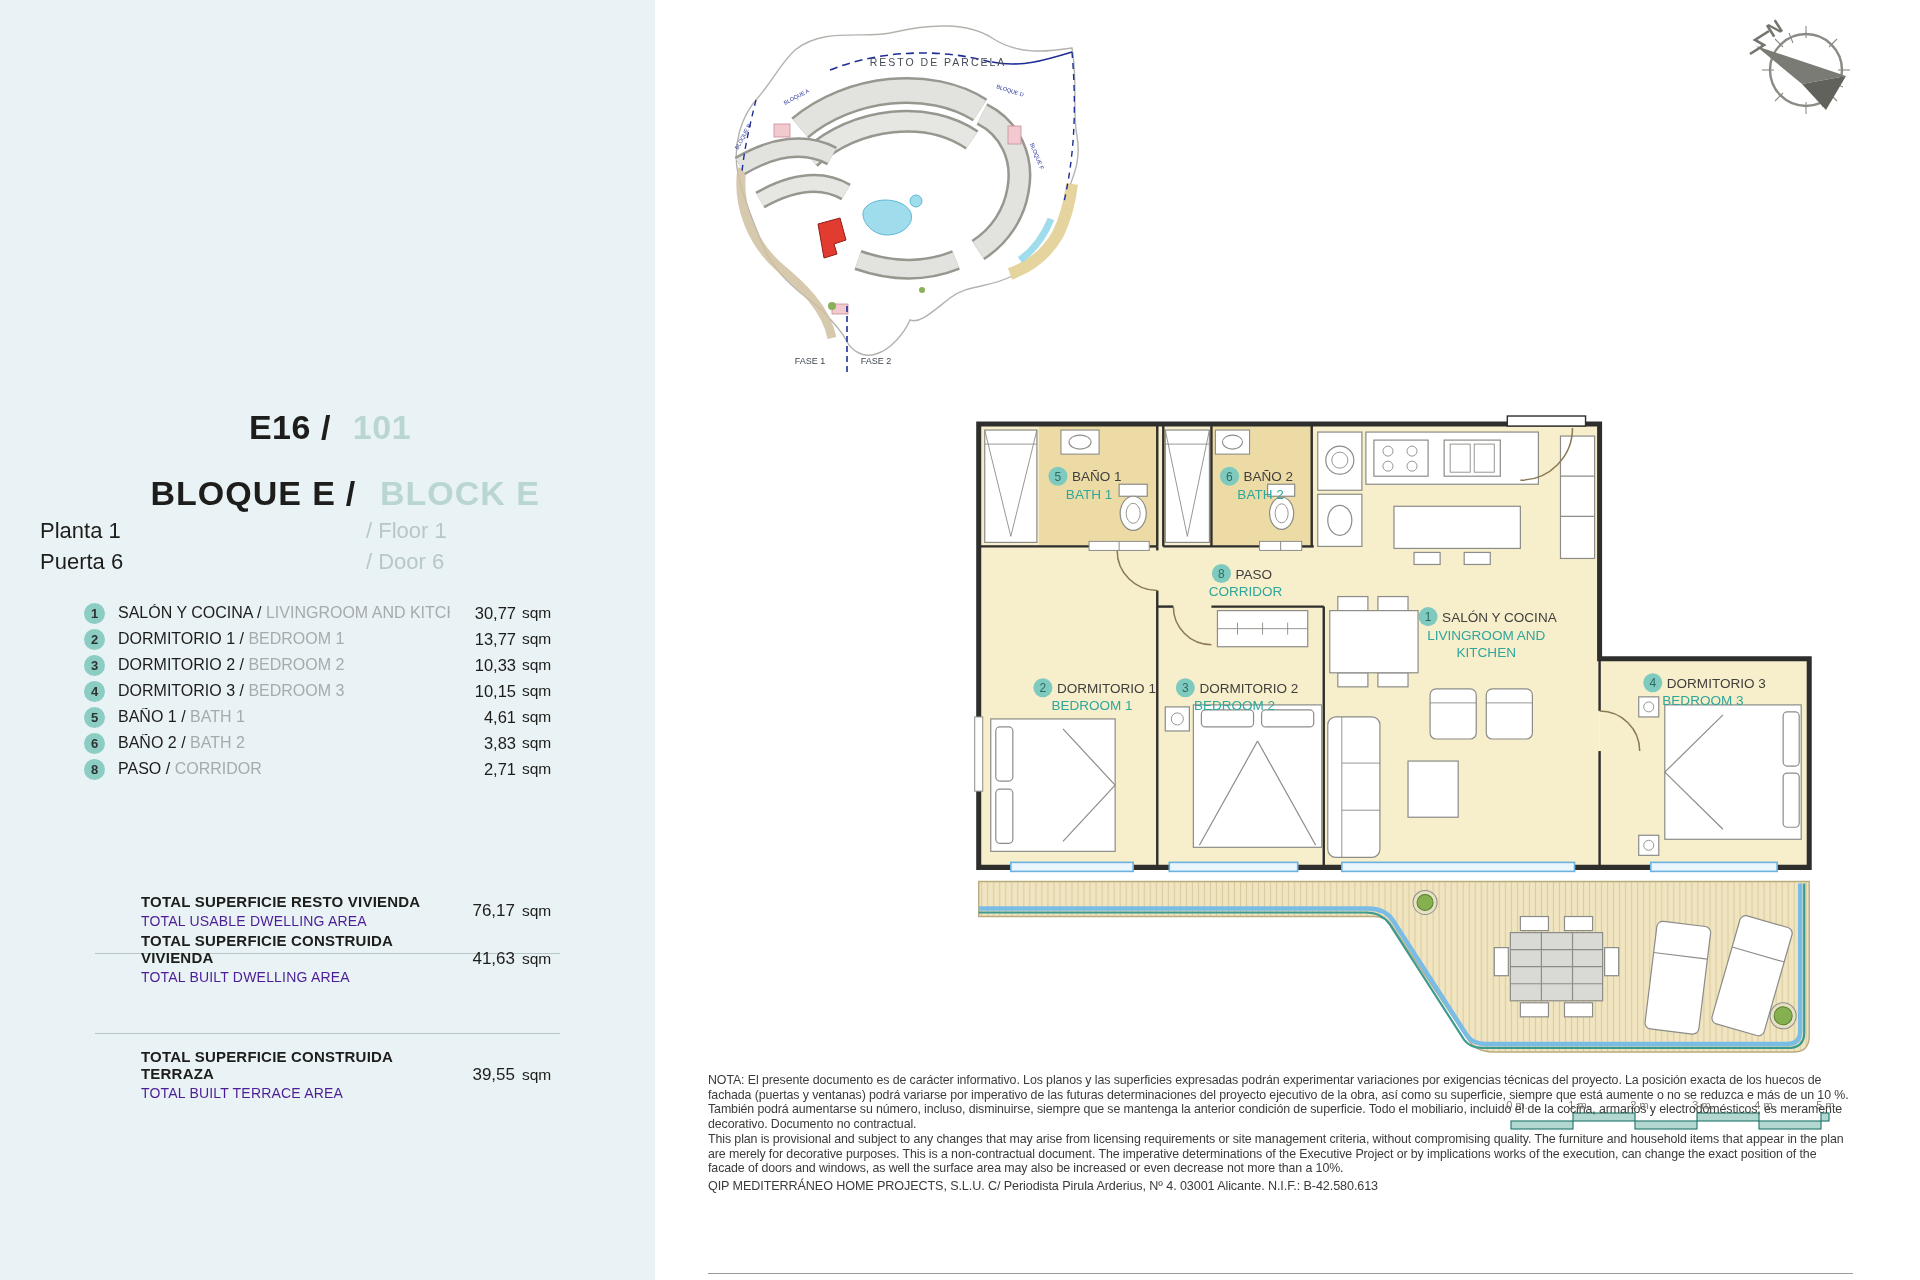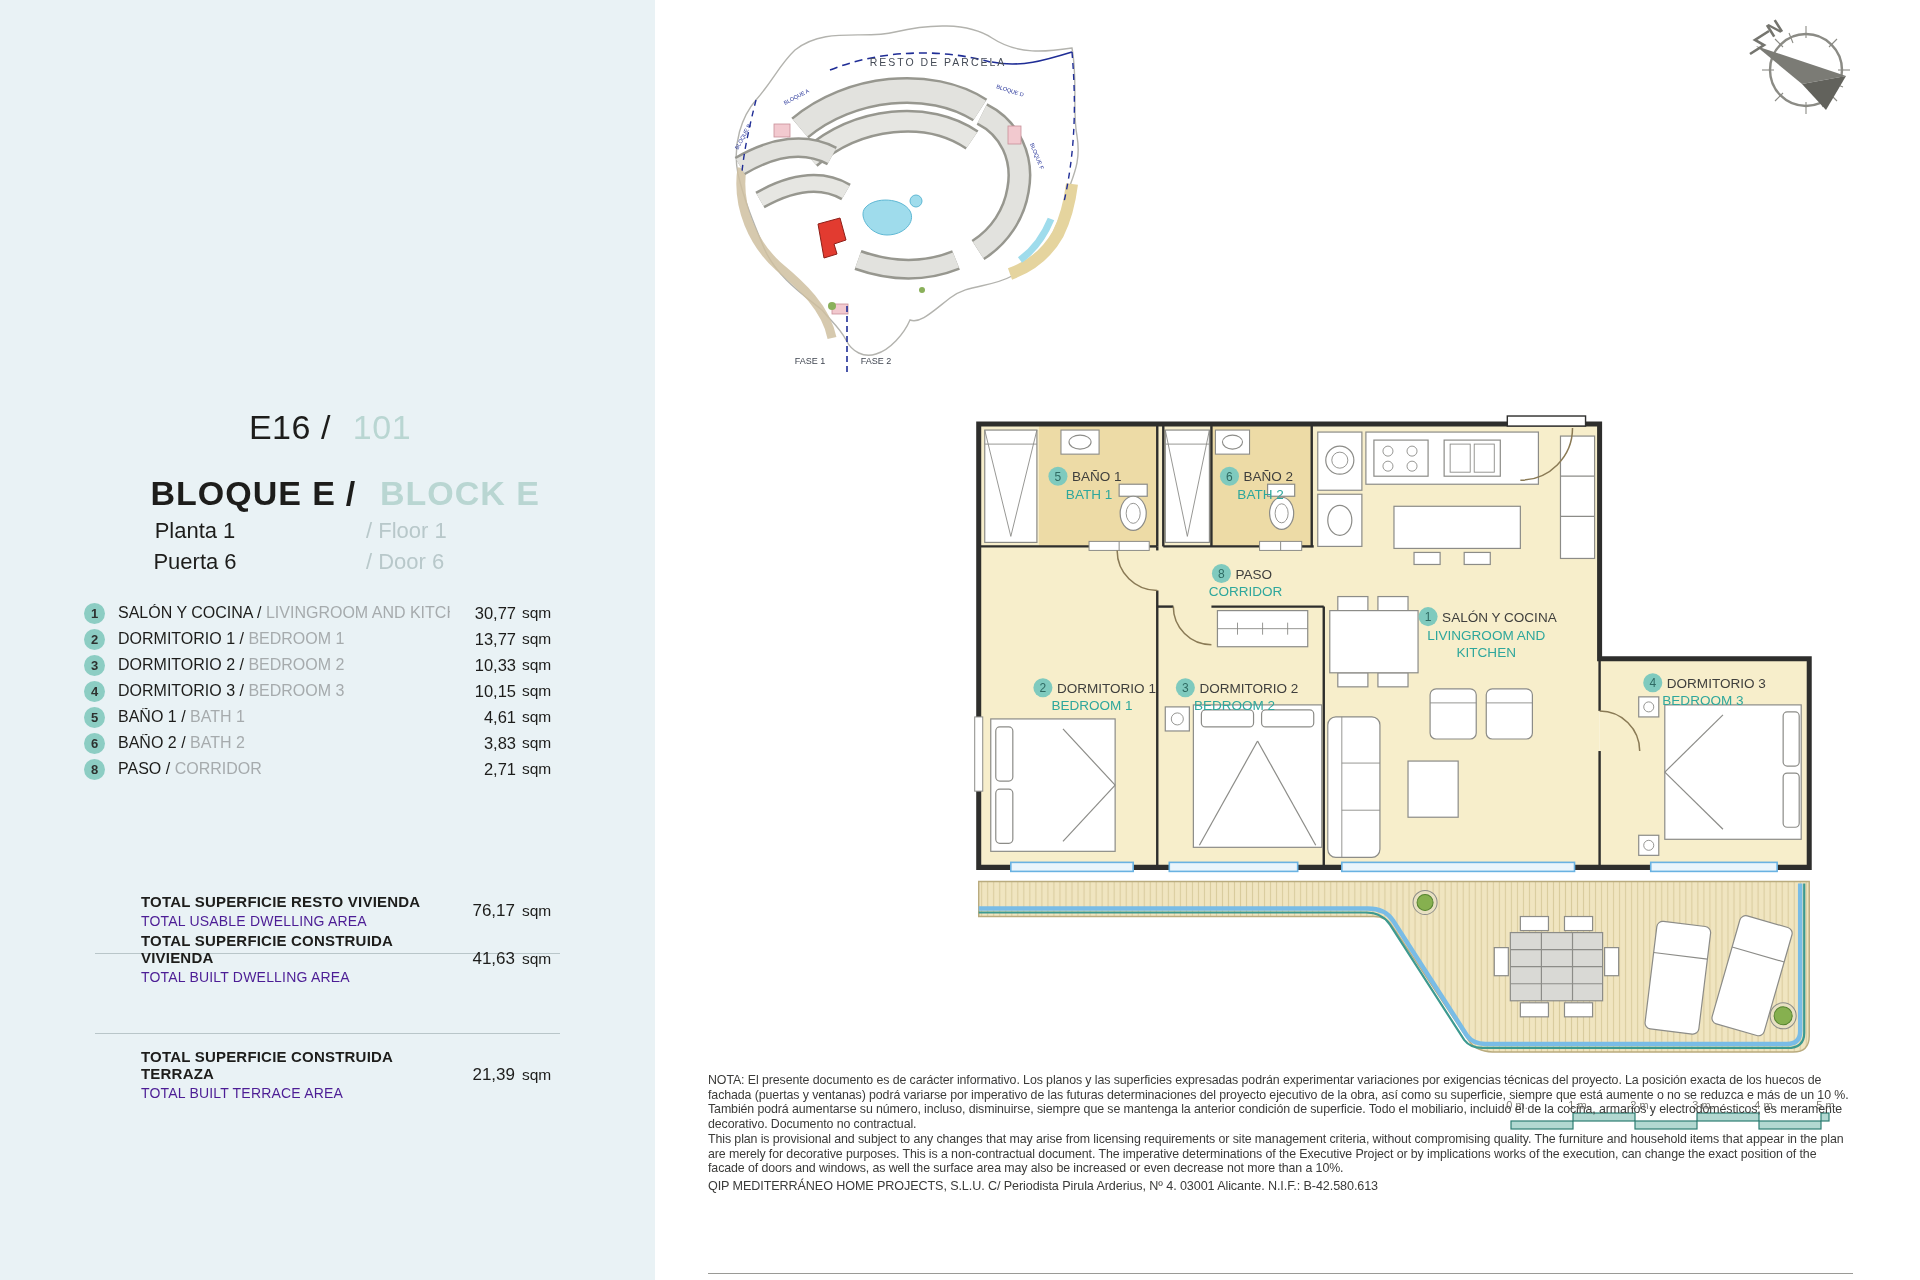--- a/index.html
+++ b/index.html
@@ -1,28 +1,28 @@
 <!DOCTYPE html>
 <html><head>
 <meta charset="utf-8">
 <style>
   html,body{margin:0;padding:0;background:#ffffff;}
   .canvas{position:relative;width:1920px;height:1280px;background:#ffffff;overflow:hidden;
           font-family:"Liberation Sans","DejaVu Sans",sans-serif;color:#1d1d1b;}
   .panel{position:absolute;left:0;top:0;width:655px;height:1280px;background:#e9f2f5;}
   
   .hline{position:absolute;left:40px;width:580px;}
-  .h1{top:408px;display:flex;justify-content:center;gap:22px;font-size:34px;font-weight:normal;letter-spacing:.5px;}
+  .h1{top:408px;display:flex;justify-content:center;gap:22px;font-size:34px;font-weight:bold;letter-spacing:.5px;}
   .h1 .lt{color:#b9d6d2;}
   .h2{top:474px;display:grid;grid-template-columns:296px 30px 1fr;font-size:34px;font-weight:bold;letter-spacing:1px;}
   .h2 .es{text-align:right;}
   .h2 .sl{text-align:center;}
   .h2 .en{color:#b9d6d2;padding-left:14px;}
   .h3{display:grid;grid-template-columns:310px 1fr;font-size:22px;}
-  .h3 .es{text-align:center;}
+  .h3 .es{text-align:left;}
   .h3 .en{color:#b8c8ca;padding-left:16px;}
   .h3a{top:518px;} .h3b{top:549px;}
   
   .rooms{position:absolute;left:84px;top:600px;width:476px;}
   .rrow{display:flex;align-items:center;height:26px;}
   .badge{width:21px;height:21px;border-radius:50%;background:#8ccdc3;color:#2e3230;
          font-size:13px;font-weight:bold;display:flex;align-items:center;justify-content:center;flex:0 0 21px;}
   .rlab{flex:1;margin-left:13px;font-size:16px;white-space:nowrap;overflow:hidden;}
   .rlab .es{font-weight:normal;}
   .rlab .en{color:#a6abad;}
@@ -132,21 +132,21 @@
       </span>
     <span class="tval">41,63</span>
       <span class="tunit">sqm</span>
   </div>
   <div class="tdiv" style="top:1033px;"></div>
   <div class="total" style="top:1048px;">
     <span class="tlab">
         <span class="es" style="display:block">TOTAL SUPERFICIE CONSTRUIDA TERRAZA</span>
         <span class="en" style="display:block">TOTAL BUILT TERRACE AREA</span>
       </span>
-    <span class="tval">21,39</span>
+    <span class="tval">39,55</span>
       <span class="tunit">sqm</span>
   </div>
 
   <svg style="position:absolute;left:680px;top:8px;" width="420" height="400" viewBox="0 0 420 400">
     <path d="M115,42 C145,18 185,32 215,24 C248,16 288,14 312,30 C338,47 366,44 392,40
          C398,72 392,102 397,128 C402,158 390,172 384,196 C376,226 360,252 332,268
          C310,280 288,276 270,290 C252,304 240,316 230,312 C224,326 210,342 196,346
          C184,350 172,344 166,332 C160,320 150,312 142,302 C122,286 96,268 84,240
          C74,216 64,192 58,166 C52,136 62,108 76,92 C92,74 100,56 115,42 Z" fill="#ffffff" stroke="#b3b3ae" stroke-width="1.4"></path>
 

